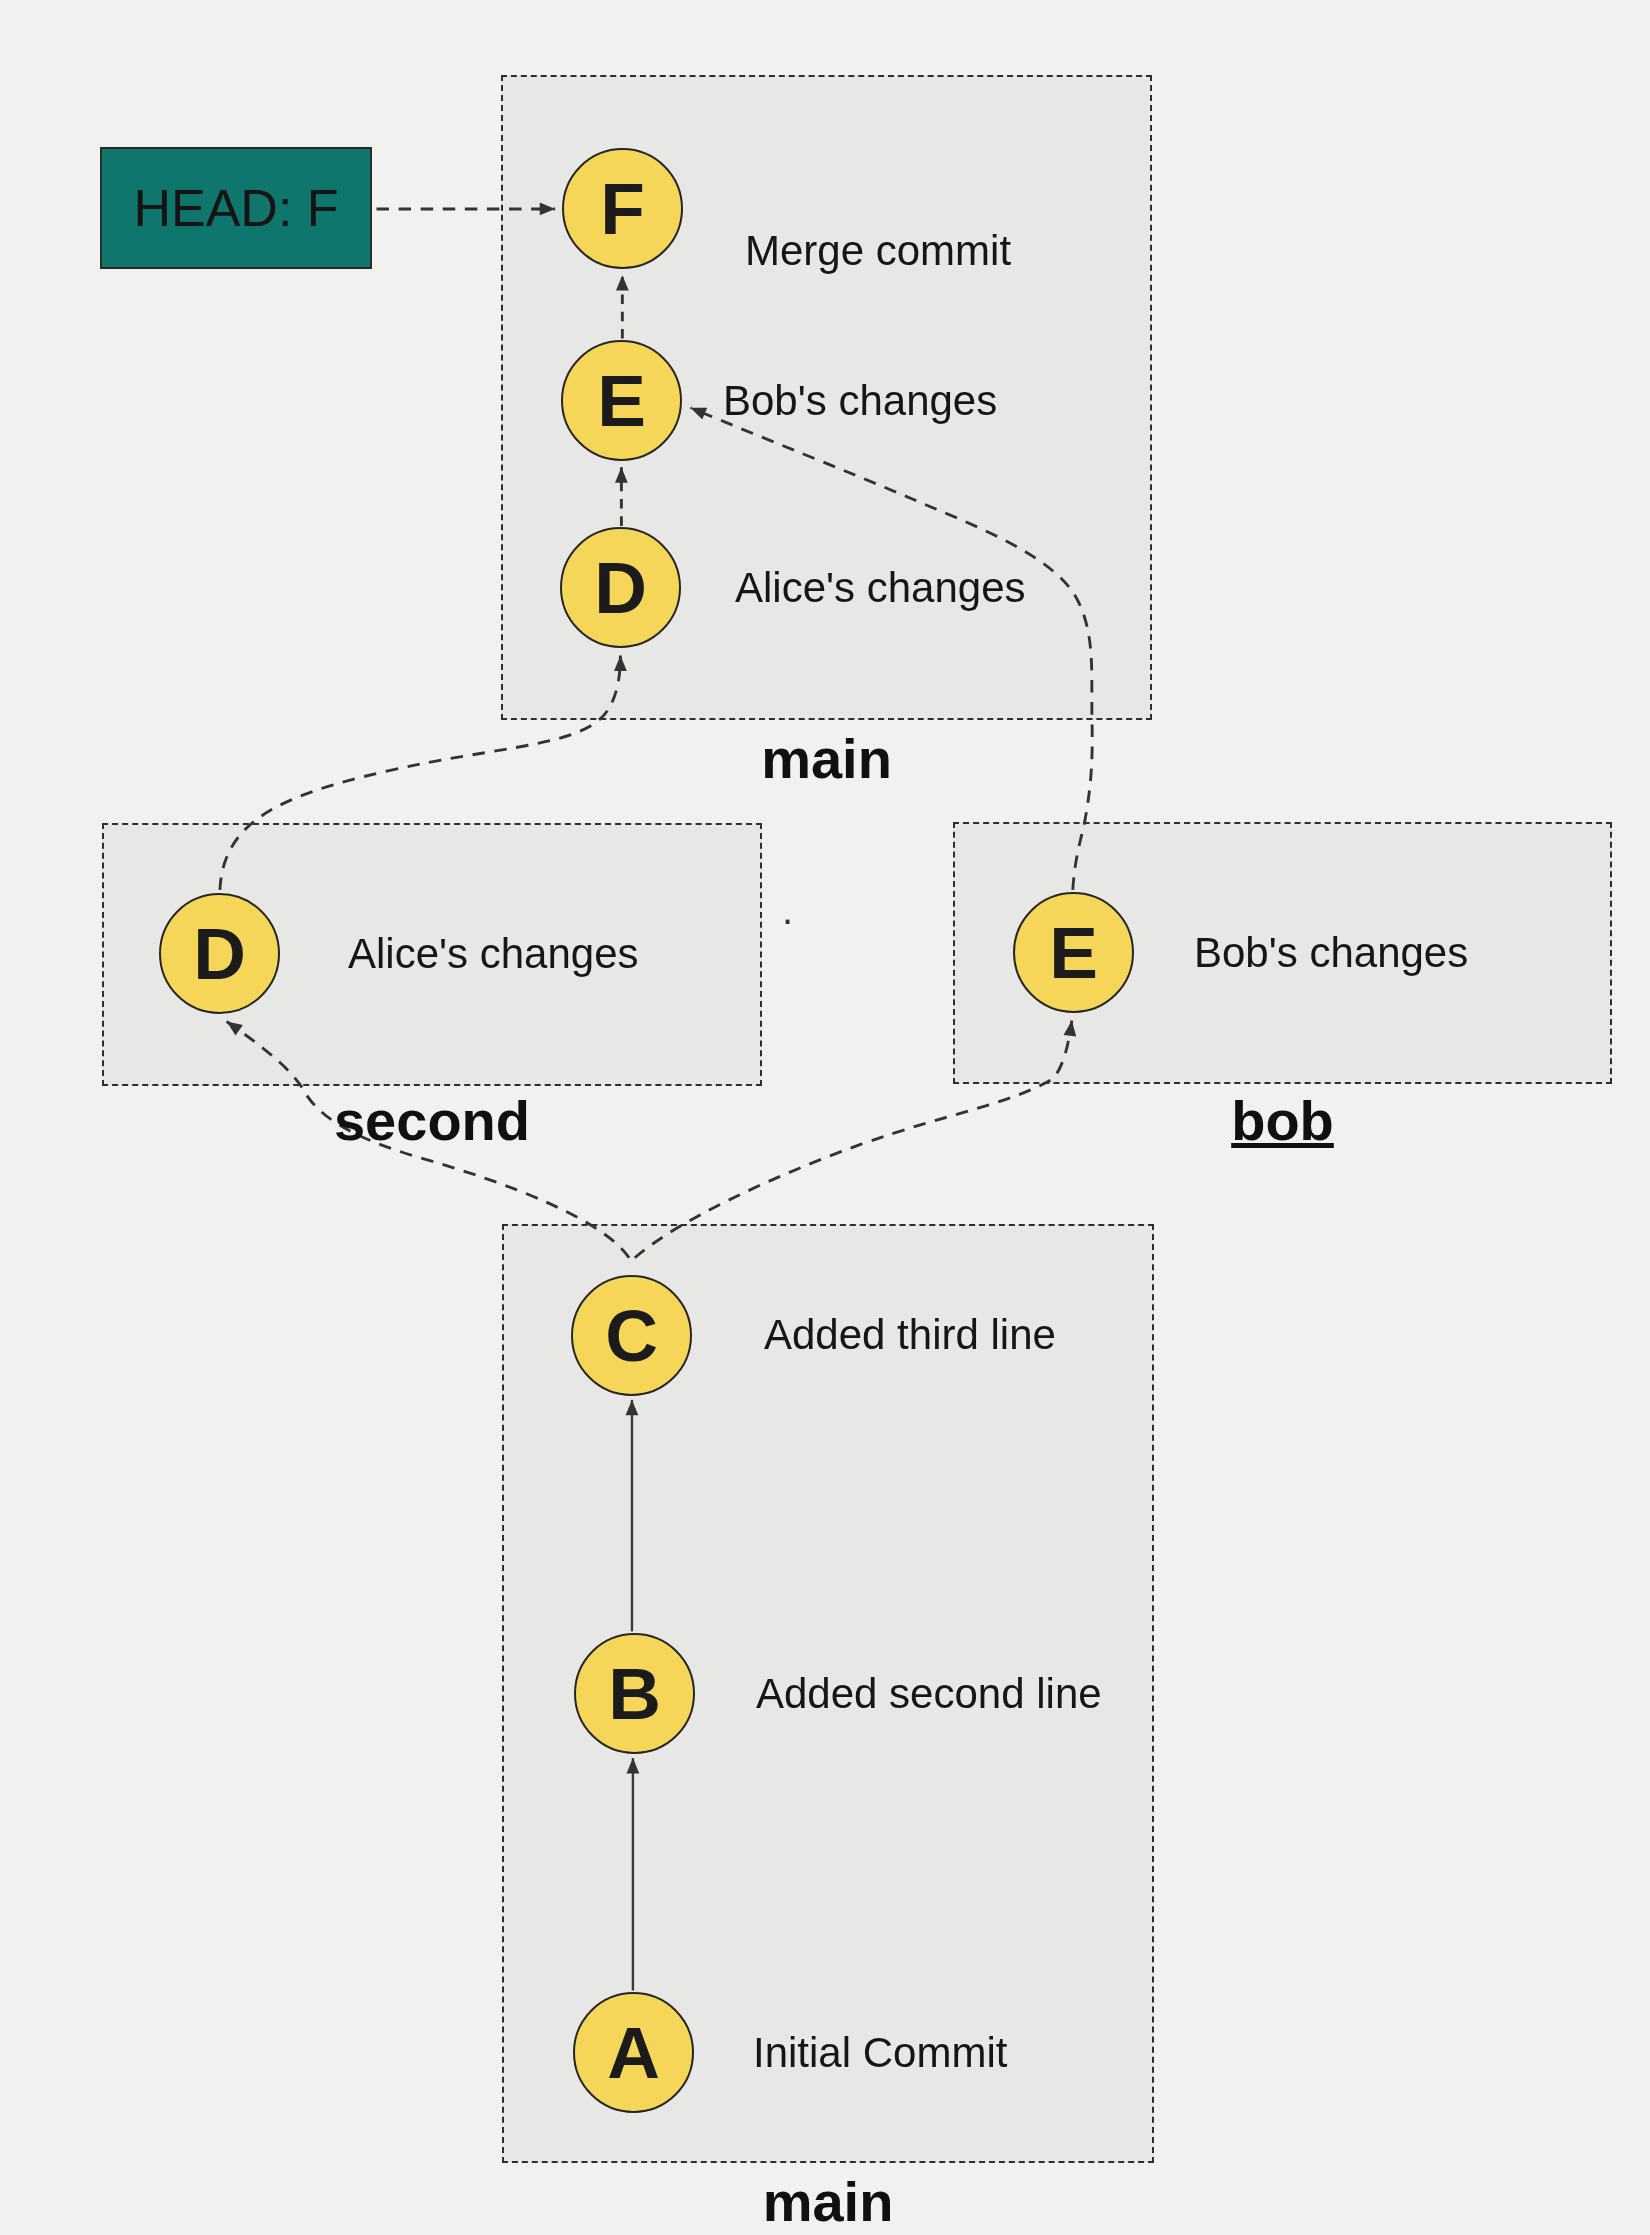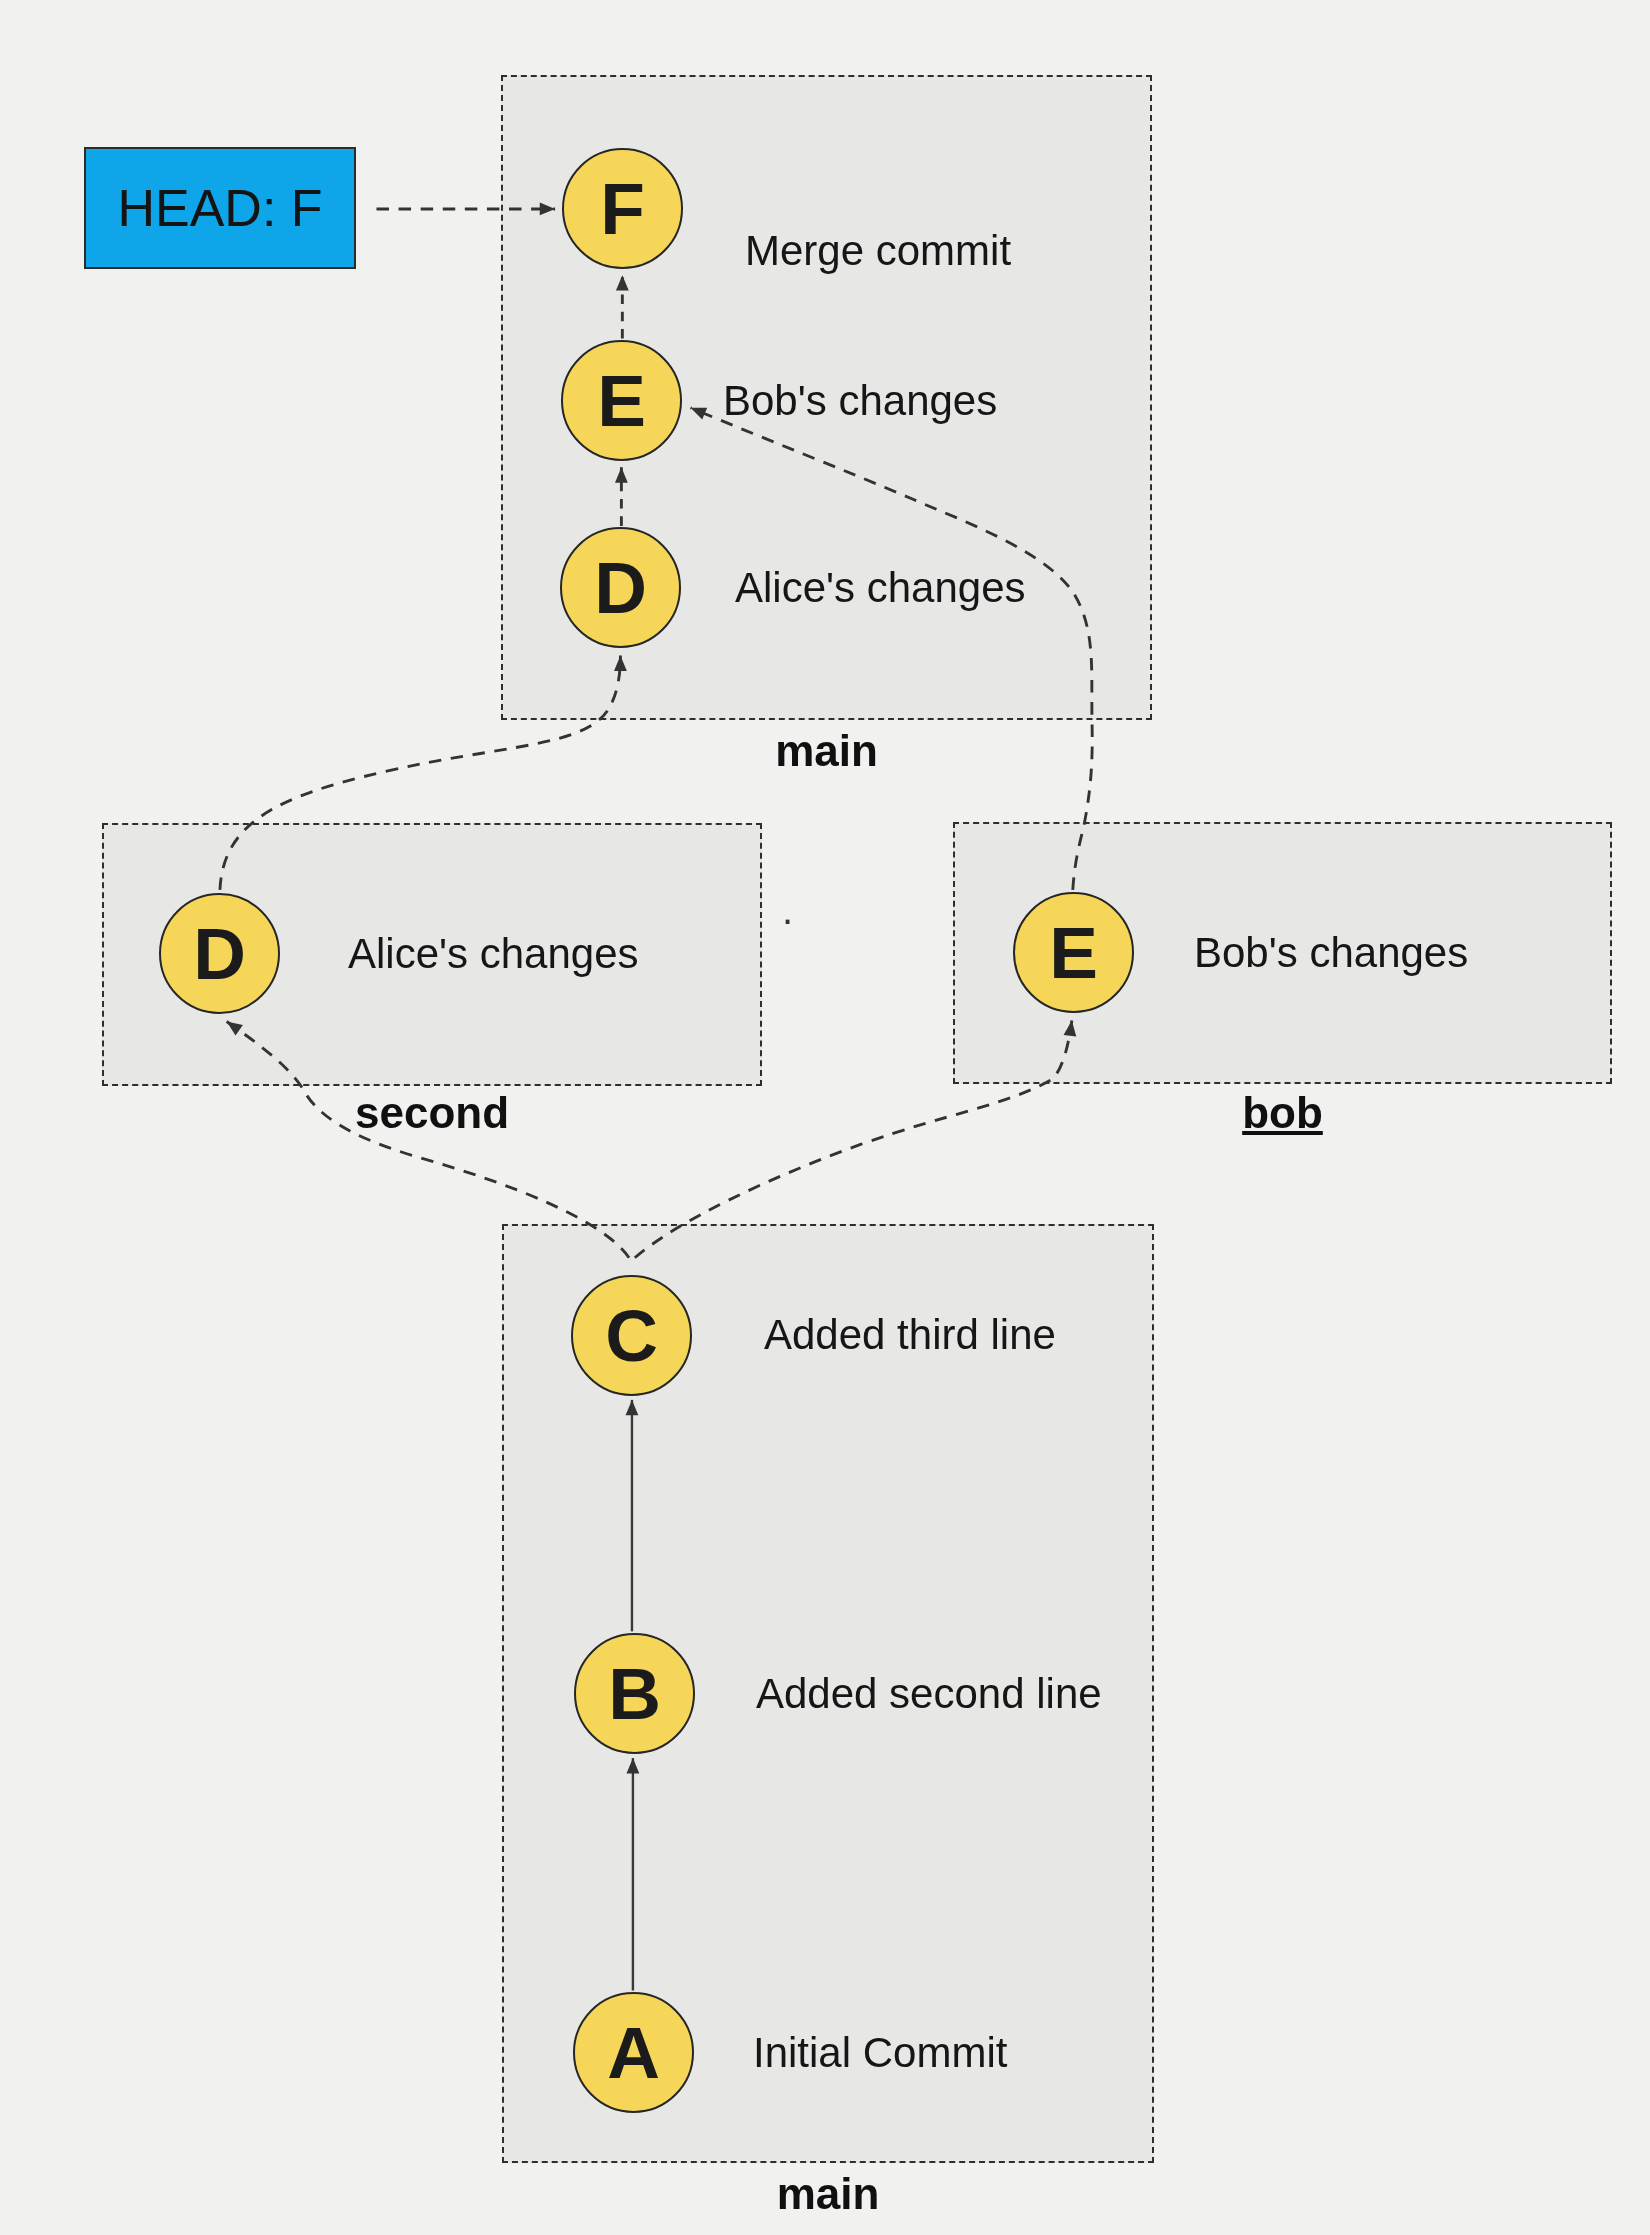--- a/index.html
+++ b/index.html
@@ -28,28 +28,28 @@
     z-index:3;
   }
   .commit-msg{
     position:absolute;
     font-size:42px;line-height:50px;color:#161616;
     white-space:nowrap;
     z-index:3;
   }
   .branch-label{
     position:absolute;
-    font-size:44px;font-weight:700;color:#101010;
+    font-size:56px;font-weight:700;color:#101010;
     text-align:center;
     z-index:3;
   }
   .head-box{
     position:absolute;
-    left:84px;top:147px;width:272px;height:122px;
-    background:#0ea5e9;
+    left:100px;top:147px;width:272px;height:122px;
+    background:#0f766e;
     border:2.9px solid #2b2b2b;
     box-sizing:border-box;
     display:flex;align-items:center;justify-content:center;
     font-size:52px;color:#141414;
     z-index:3;
   }
   #edges{
     position:absolute;left:0;top:0;width:1650px;height:2236px;
     z-index:2;pointer-events:none;
   }

